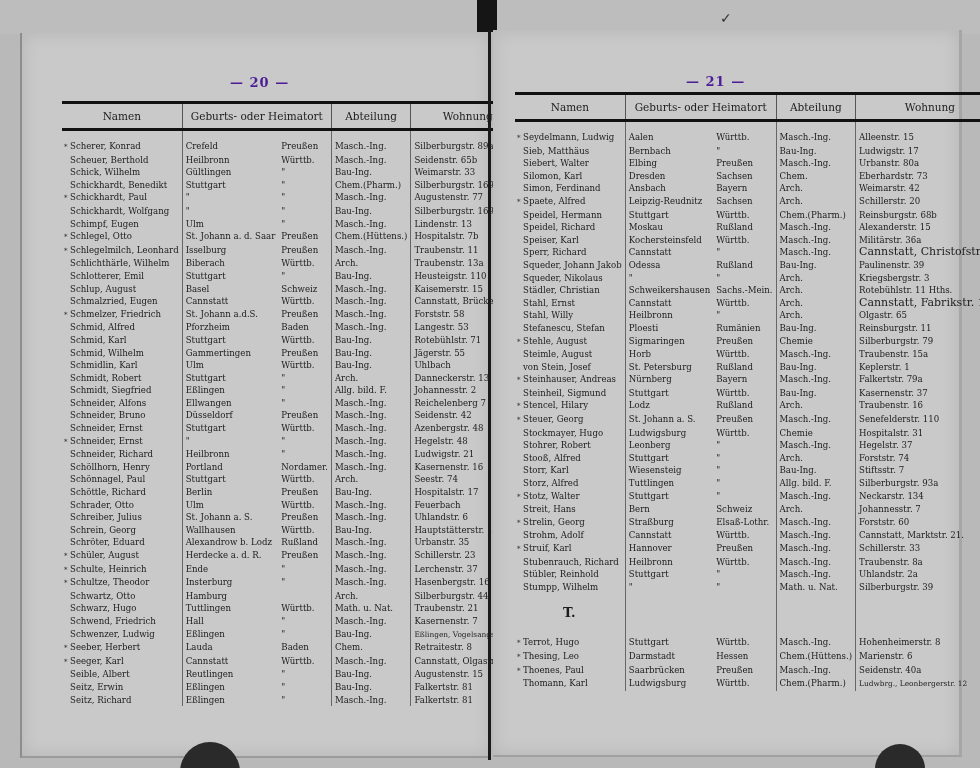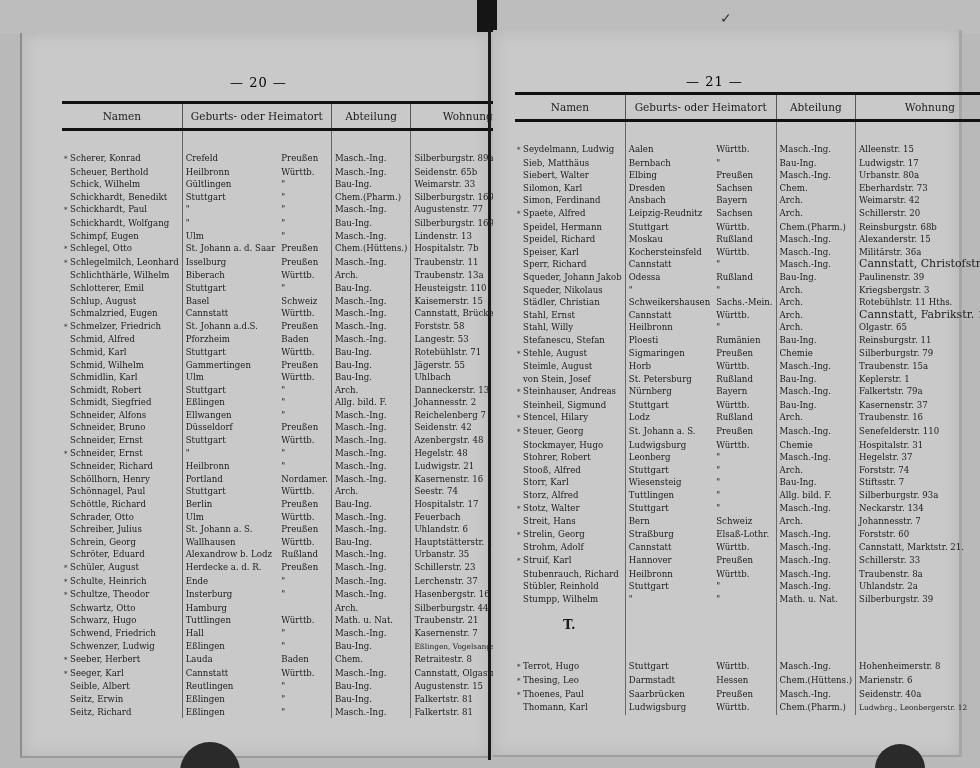--- a/index.html
+++ b/index.html
@@ -4,29 +4,29 @@
 <style>
   html,body{margin:0;padding:0;}
   body{width:980px;height:768px;background:#b9b9b9;position:relative;overflow:hidden;
        font-family:"DejaVu Serif","Liberation Serif",serif;color:#1c1c1c;}
   .bg-top{position:absolute;left:0;top:0;width:980px;height:34px;background:#bdbdbd;}
   .spine-block{position:absolute;left:477px;top:0;width:20px;height:32px;background:#151515;}
   .spine-line{position:absolute;left:488px;top:30px;width:3px;height:730px;background:#1a1a1a;}
   .page{position:absolute;background:#c9c9c9;box-shadow:inset 0 0 18px rgba(0,0,0,0.10);}
   .page.left{left:20px;top:33px;width:468px;height:723px;border-left:2px solid #8d8d8d;border-bottom:2px solid #9a9a9a;}
   .page.right{left:493px;top:30px;width:466px;height:725px;border-right:3px solid #a6a6a6;border-bottom:2px solid #a0a0a0;}
-  .pagenum{position:absolute;font-size:13px;letter-spacing:1px;color:#000000;}
+  .pagenum{position:absolute;font-size:13px;letter-spacing:1px;color:#4c1d95;font-weight:bold;}
   table.dir{position:absolute;border-collapse:collapse;font-size:8.6px;line-height:12.6px;}
   table.dir thead th{font-weight:normal;font-size:10.5px;height:24px;border-top:3px solid #111;border-bottom:3px solid #111;
                      border-left:1px solid #555;text-align:center;padding:0;}
   table.dir thead th:first-child{border-left:none;}
   table.dir td{padding:0 3px;white-space:nowrap;vertical-align:top;border-left:1px solid #666;}
   table.dir td.c-name{border-left:none;padding-left:2px;}
   table.dir td.c-land{border-left:none;text-align:left;}
-  table.dir tbody tr:first-child td{padding-top:21px;}
+  table.dir tbody tr:first-child td{padding-top:9px;}
   .star{display:inline-block;width:6px;font-size:7px;color:#333;}
   .section-letter td{font-size:13px;font-weight:bold;text-align:center;padding-top:14px !important;height:20px;}
   .thumb{position:absolute;width:60px;height:40px;border-radius:30px 30px 0 0;background:#2a2a2a;}
   .thumb.l{left:180px;top:742px;}
   .thumb.r{left:875px;top:744px;width:50px;}
   .tick-mark{position:absolute;left:720px;top:10px;font-size:14px;color:#333;}
 </style>
 </head>
 <body>
 

